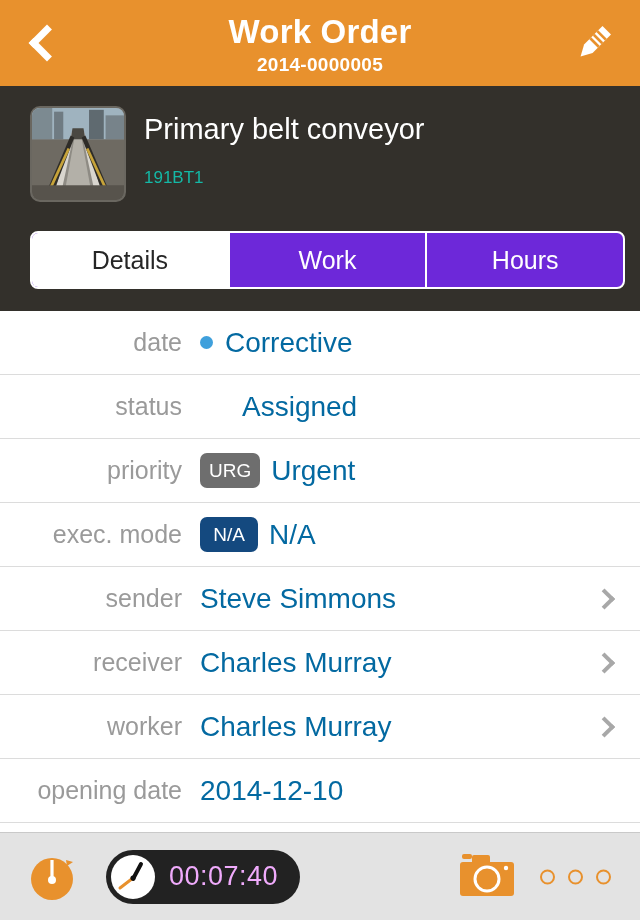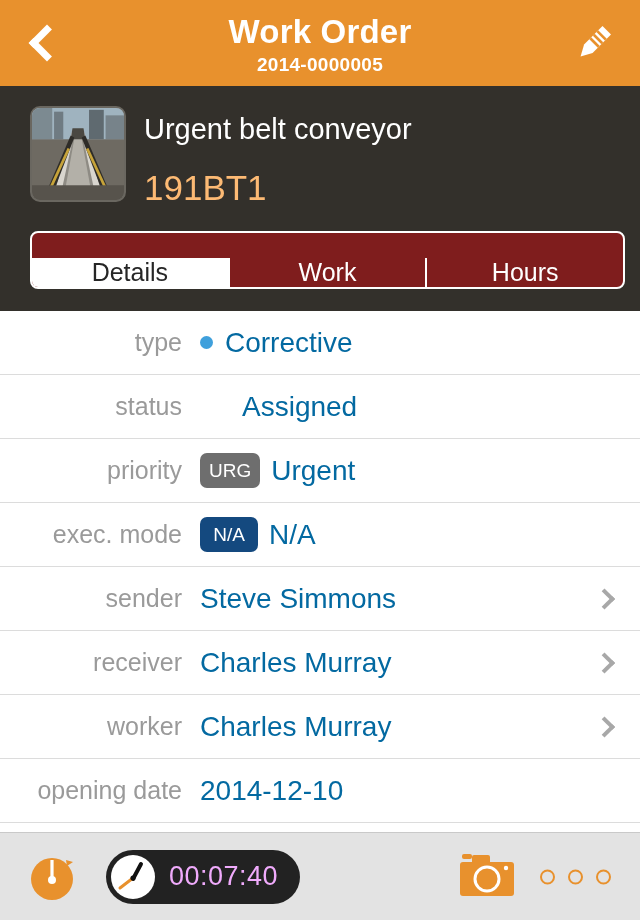--- a/index.html
+++ b/index.html
@@ -62,34 +62,33 @@
     overflow: hidden; flex: 0 0 96px;
     background: #8a8d8f;
     position: relative;
   }
   .thumb svg { display: block; width: 100%; height: 100%; }
   .asset-text { margin-left: 18px; padding-top: 8px; }
   .asset-title {
     color: #ffffff; font-size: 29px; line-height: 1.1;
   }
   .asset-code {
-    color: #fdba74; font-size: 35px; margin-top: 22px;
+    color: #14b8a6; font-size: 17px; margin-top: 22px;
   }
 
   
   .segmented {
     position: absolute;
     left: 30px; right: 15px; bottom: 22px;
     height: 58px;
     border: 2px solid #ffffff;
     border-radius: 8px;
     display: flex;
     overflow: hidden;
-    background: #7f1d1d;
-    align-items: flex-end;
+    background: #6d28d9;
   }
   .seg {
     flex: 1 1 0;
     display: flex; align-items: center; justify-content: center;
     color: #ffffff; font-size: 25px;
     border-left: 2px solid #ffffff;
     cursor: pointer;
     background: transparent;
   }
   .seg:first-child { border-left: none; }
@@ -229,36 +228,36 @@
           <polygon points="47,28 53,28 66,100 34,100" fill="#b3b0a8"></polygon>
           <polygon points="44,22 56,22 58,34 42,34" fill="#4a4842"></polygon>
           <path d="M42,30 L12,100 L20,100 L46,32 Z" fill="#2e2c28"></path>
           <path d="M58,30 L88,100 L80,100 L54,32 Z" fill="#2e2c28"></path>
           <path d="M40,44 L16,96" stroke="#c6a33a" stroke-width="3" fill="none"></path>
           <path d="M60,44 L84,96" stroke="#c6a33a" stroke-width="3" fill="none"></path>
           <rect x="0" y="84" width="100" height="16" fill="#57534c"></rect>
         </svg>
       </div>
       <div class="asset-text">
-        <div class="asset-title">Urgent belt conveyor</div>
+        <div class="asset-title">Primary belt conveyor</div>
         <div class="asset-code">191BT1</div>
       </div>
     </div>
 
     <div class="segmented">
       <div class="seg active">Details</div>
       <div class="seg">Work</div>
       <div class="seg">Hours</div>
     </div>
   </div>
 
   <div class="details">
 
     <div class="row">
-      <div class="row-label">type</div>
+      <div class="row-label">date</div>
       <div class="row-value-wrap">
         <span class="dot"></span>
         <span class="row-value">Corrective</span>
       </div>
     </div>
 
     <div class="row">
       <div class="row-label">status</div>
       <div class="row-value-wrap">
         <span class="row-value indent">Assigned</span>

